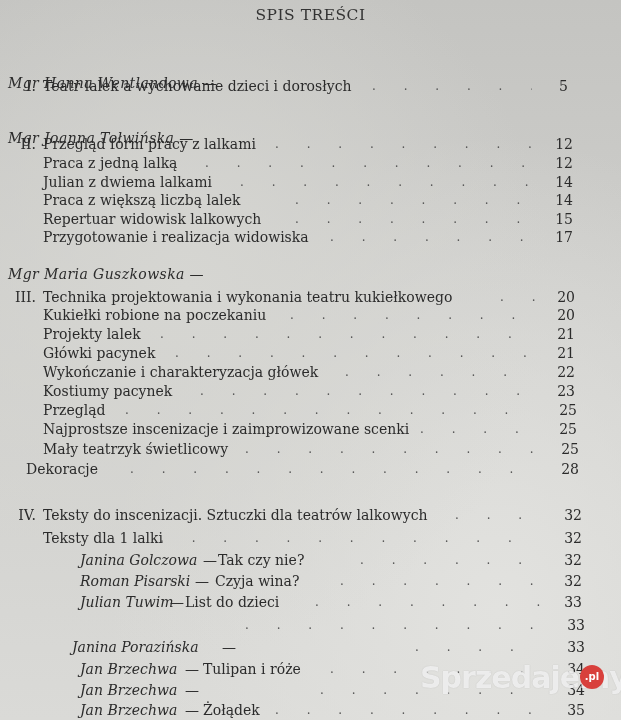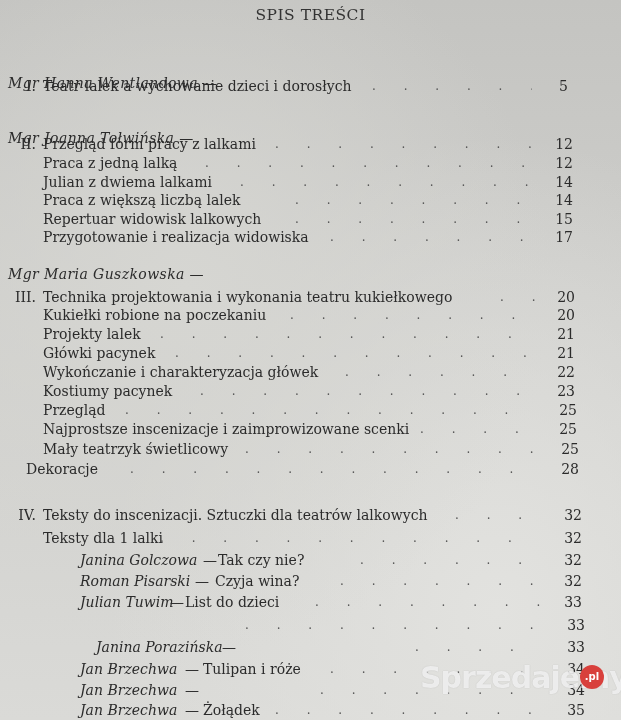--- a/index.html
+++ b/index.html
@@ -166,21 +166,21 @@
     <span class="txt" style="left:170px">—</span>
     <span class="txt" style="left:185px">List do dzieci</span>
     <span class="dots" style="left:315px;width:225px">. . . . . . . . . . . . . . . . . . . . . . . .</span>
     <span class="pg" style="left:552px">33</span>
   </div>
   <div class="line" style="top:615px">
     <span class="dots" style="left:245px;width:295px">. . . . . . . . . . . . . . . . . . . . . . . .</span>
     <span class="pg" style="left:555px">33</span>
   </div>
   <div class="line" style="top:637px">
-    <span class="txt it" style="left:96px">Janina Porazińska</span>
+    <span class="txt it" style="left:72px">Janina Porazińska</span>
     <span class="txt" style="left:222px">—</span>
     <span class="dots" style="left:415px;width:125px">. . . . . . . . . . . . . . . . . . . . . . . .</span>
     <span class="pg" style="left:555px">33</span>
   </div>
   <div class="line" style="top:659px">
     <span class="txt it" style="left:80px">Jan Brzechwa</span>
     <span class="txt" style="left:185px">—</span>
     <span class="txt" style="left:203px">Tulipan i róże</span>
     <span class="dots" style="left:330px;width:210px">. . . . . . . . . . . . . . . . . . . . . . . .</span>
     <span class="pg" style="left:555px">34</span>

